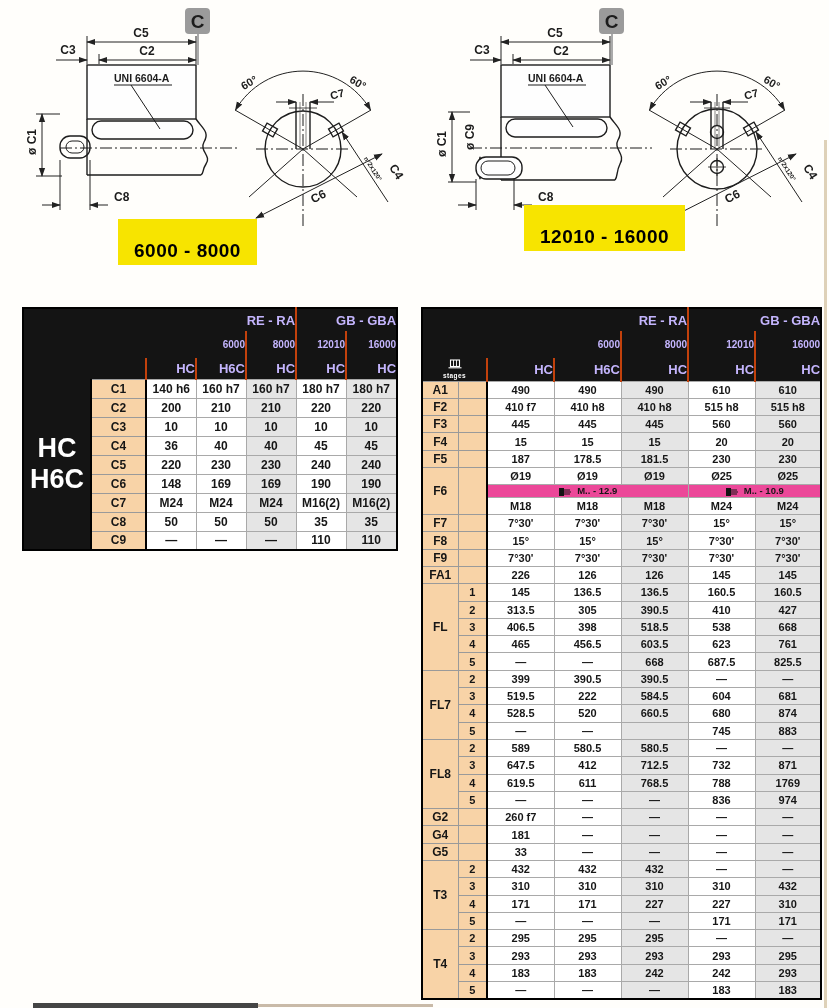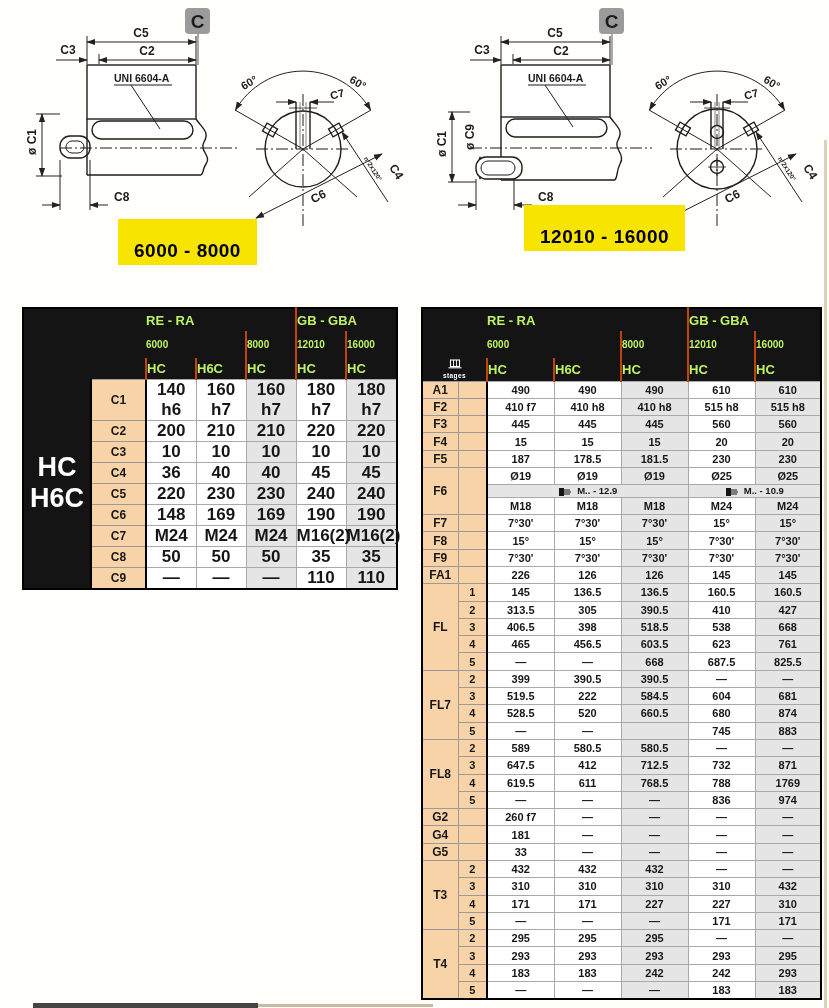--- a/index.html
+++ b/index.html
@@ -9,38 +9,38 @@
   #draw-left{left:4px}
   #draw-right{left:418px}
   svg text{font-family:"Liberation Sans",sans-serif;font-weight:bold;fill:#1c1c1c}
   .caption{position:absolute;background:#f7e400;color:#000;font-weight:bold;font-size:19px;line-height:1;padding:22px 16px 5px;letter-spacing:.5px}
   #cap-left{left:118px;top:219px}
   #cap-right{left:524px;top:205px}
 
   table.dim{position:absolute;border-collapse:collapse;table-layout:fixed;border:2px solid #000;background:#fff}
   #tbl-left{left:22px;top:307px;width:374px}
   #tbl-right{left:421px;top:307px;width:399px}
-  .hdr td{background:#141414;color:#bef264;text-align:left;font-weight:bold;vertical-align:middle}
+  .hdr td{background:#141414;color:#c4b5fd;text-align:right;font-weight:bold;vertical-align:middle}
   tr.h1 td{font-size:13px;height:23px}
   tr.h2 td{font-size:10px;height:27px}
   tr.h3 td{font-size:13px;height:21px}
   .hdr td.wsep{border-left:2px solid #c2410c}
   td.corner{background:#141414}
   td.stageshdr{background:#141414;color:#fff;text-align:center;vertical-align:bottom;padding-bottom:1px}
   .stageslbl{display:block;font-size:6.5px;color:#fff;font-weight:bold;letter-spacing:.4px;line-height:1}
   td.blackcell{background:#141414;color:#fff;text-align:center;vertical-align:middle;font-weight:bold;font-size:27px;line-height:1.15;border-right:2px solid #000}
   td.lbl{background:#f8d3a7;color:#161616;text-align:center;font-weight:bold;border:1px solid #9a9a9a;vertical-align:middle}
   td.grouplbl{font-size:12px}
   td.stagecell{font-size:11px}
   td.val{background:#fff;text-align:center;font-weight:bold;color:#161616;border:1px solid #a9a9a9;vertical-align:middle}
-  #tbl-left td.val{font-size:17px;height:19px}
+  #tbl-left td.val{font-size:12px;height:19px}
   #tbl-right td.val{font-size:11px;height:17.3px}
   td.val.gray{background:#e5e5e5}
   td.val.vfirst{border-left:2px solid #000}
-  td.spancell{background:#e5e5e5;text-align:center;font-weight:bold;font-size:9.5px;color:#161616;border:1px solid #a9a9a9;vertical-align:middle}
+  td.spancell{background:#ec4899;text-align:center;font-weight:bold;font-size:9.5px;color:#161616;border:1px solid #a9a9a9;vertical-align:middle}
   td.spancell.sl{border-left:2px solid #000}
   td.spancell svg{vertical-align:middle;margin-right:5px}
   .edge-strip{position:absolute;background:#d6c5a8;opacity:.8}
   .crop-strip{position:absolute;background:#454545}
   .crop-strip2{position:absolute;background:#c9baa8}
 </style>
 </head>
 <body>
 
 <div class="panel" id="draw-left">

